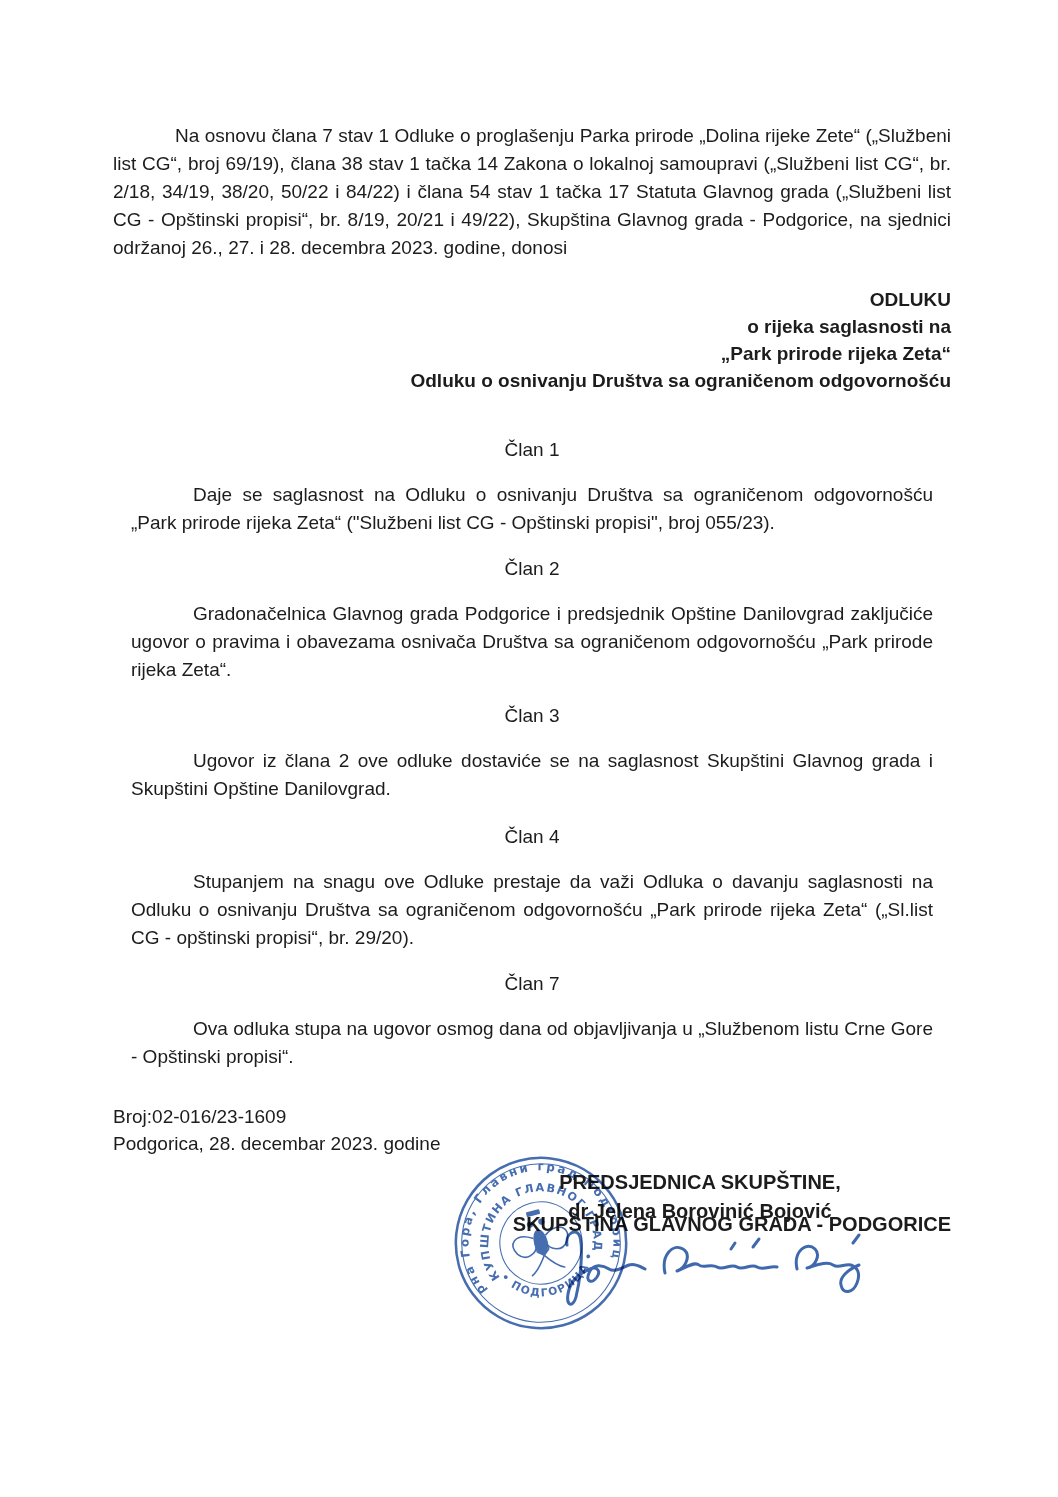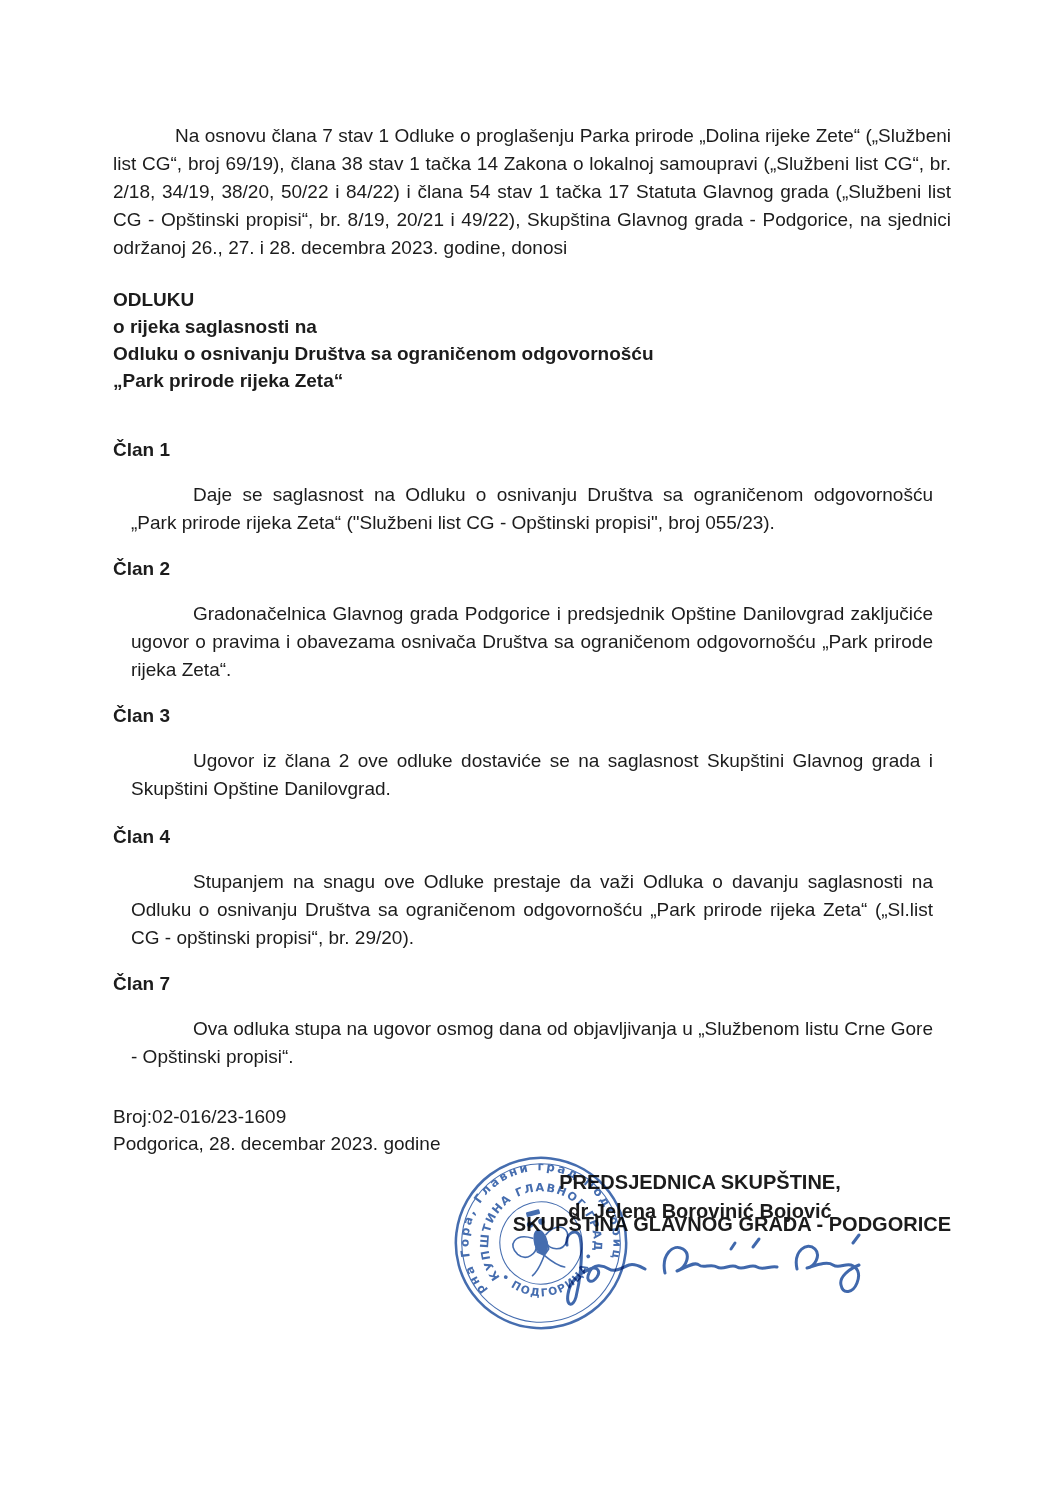--- a/index.html
+++ b/index.html
@@ -16,28 +16,28 @@
   .content {
     position:absolute; left:113px; top:122px; width:838px;
   }
   .intro {
     margin:0;
     font-size:19px; line-height:28px;
     text-align:justify; text-indent:62px;
   }
   .title-block {
     margin-top:24px;
-    text-align:left;
+    text-align:right;
     font-weight:bold;
     font-size:19px; line-height:27px;
   }
   .article { margin:0; }
   .article .heading {
-    margin:0; 
-    font-size:19px; font-weight:bold; line-height:27px;
+    margin:9px; text-align:center;
+    font-size:19px; font-weight:normal; line-height:27px;
   }
   .article .body {
     margin:18px;
     font-size:19px; line-height:28px;
     text-align:justify; text-indent:62px;
   }
   .a1 { margin-top:42px; }
   .a2 { margin-top:16px; }
   .a3 { margin-top:16px; }
   .a4 { margin-top:20px; }
@@ -92,22 +92,22 @@
 
 <div class="page">
 
   <div class="content">
 
     <p class="intro">Na osnovu člana 7 stav 1 Odluke o proglašenju Parka prirode „Dolina rijeke Zete“ („Službeni list CG“, broj 69/19), člana 38 stav 1 tačka 14 Zakona o lokalnoj samoupravi („Službeni list CG“, br. 2/18, 34/19, 38/20, 50/22 i 84/22) i člana 54 stav 1 tačka 17 Statuta Glavnog grada („Službeni list CG - Opštinski propisi“, br. 8/19, 20/21 i 49/22), Skupština Glavnog grada - Podgorice, na sjednici održanoj 26., 27. i 28. decembra 2023. godine, donosi</p>
 
     <div class="title-block">
       <div>ODLUKU</div>
       <div>o rijeka saglasnosti na</div>
+      <div>„Park prirode rijeka Zeta“</div>
       <div>Odluku o osnivanju Društva sa ograničenom odgovornošću</div>
-      <div>„Park prirode rijeka Zeta“</div>
     </div>
 
     <section class="article a1">
       <h3 class="heading">Član 1</h3>
       <p class="body">Daje se saglasnost na Odluku o osnivanju Društva sa ograničenom odgovornošću „Park prirode rijeka Zeta“ ("Službeni list CG - Opštinski propisi", broj 055/23).</p>
     </section>
 
     <section class="article a2">
       <h3 class="heading">Član 2</h3>
       <p class="body">Gradonačelnica Glavnog grada Podgorice i predsjednik Opštine Danilovgrad zaključiće ugovor o pravima i obavezama osnivača Društva sa ograničenom odgovornošću „Park prirode rijeka Zeta“.</p>

